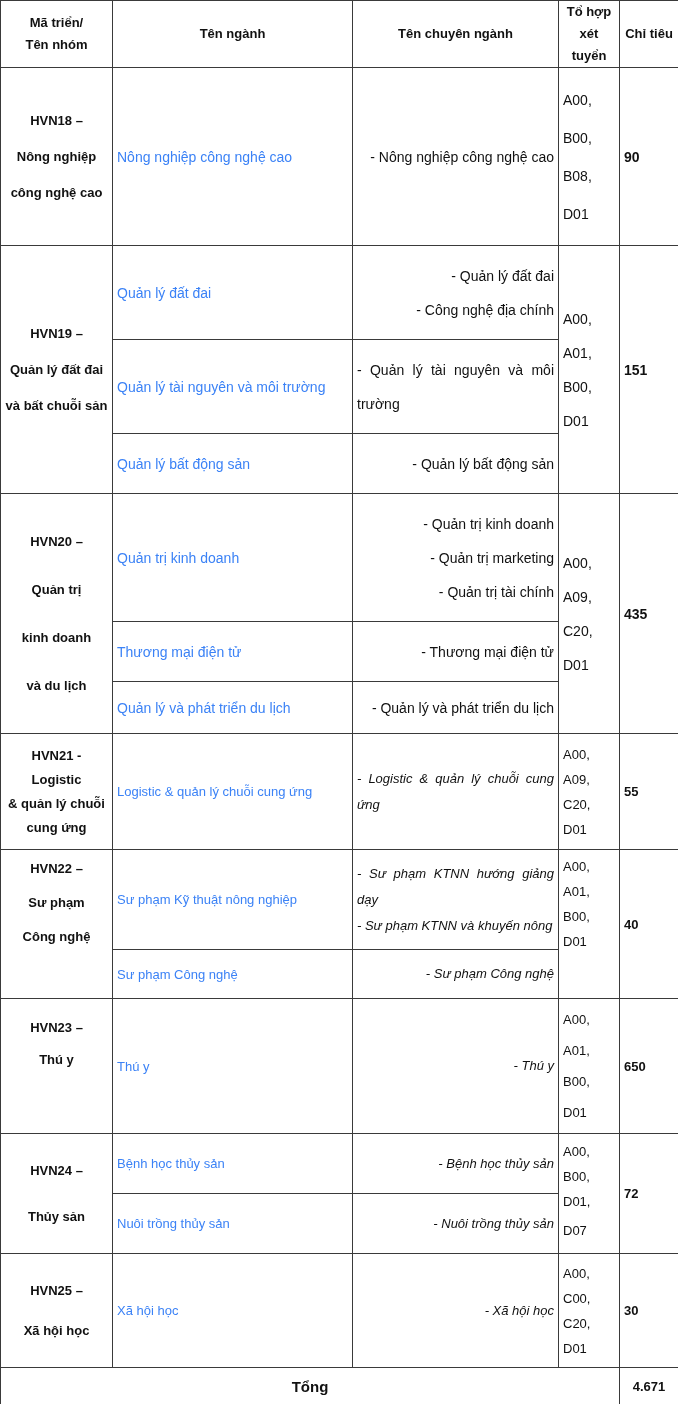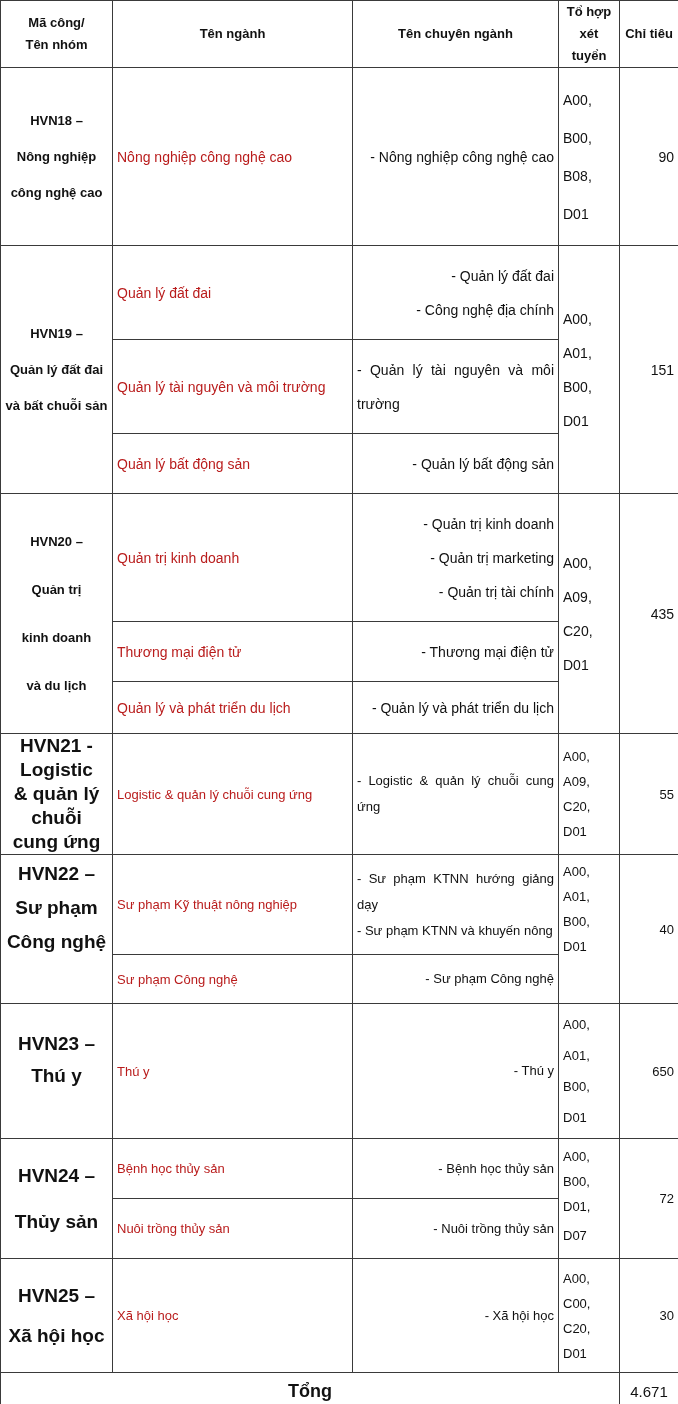--- a/index.html
+++ b/index.html
@@ -11,49 +11,49 @@
       font-size: 14px;
       color: #111;
     }
     table.adm td, table.adm th {
       border: 1.5px solid #3a3a3a;
       padding: 0 4px;
       vertical-align: middle;
     }
     th { font-weight: bold; font-size: 13px; text-align: center; line-height: 22px; }
     .grp { font-weight: bold; text-align: center; line-height: 36px; font-size: 13px; }
-    .grp.small { font-size: 19px; line-height: 24px; }
-    .maj { color: #b91c1c; text-align: left; }
+    .grp.small { font-size: 13px; line-height: 24px; }
+    .maj { color: #3b82f6; text-align: left; }
     .spec { text-align: right; line-height: 34px; }
     .spec.just { text-align: justify; }
-    .spec.small { font-size: 13px; line-height: 26px; }
+    .spec.small { font-size: 13px; line-height: 26px; font-style: italic; }
     .maj.small { font-size: 13px; }
     .combo { text-align: left; line-height: 34px; }
     .combo.small { font-size: 13px; line-height: 25px; }
-    .quota { text-align: right; }
+    .quota { text-align: left; font-weight: bold; }
     .quota.small { font-size: 13px; }
-    .total-label { text-align: center; font-weight: bold; font-size: 18px; }
-    .total-val { text-align: center; font-weight: normal; font-size: 15px; }
+    .total-label { text-align: center; font-weight: bold; font-size: 15px; }
+    .total-val { text-align: center; font-weight: bold; font-size: 13px; }
     .line { display: block; }
   </style>
 </head>
 <body>
 
 <table class="adm">
   <colgroup>
     <col style="width:112px">
     <col style="width:240px">
     <col style="width:206px">
     <col style="width:61px">
     <col style="width:59px">
   </colgroup>
   <thead>
     <tr style="height:66px">
       <th>
-        <span class="line">Mã công/</span>
+        <span class="line">Mã triển/</span>
         <span class="line">Tên nhóm</span>
       </th>
       <th>Tên ngành</th>
       <th>Tên chuyên ngành</th>
       <th>
         <span class="line">Tổ hợp</span>
         <span class="line">xét</span>
         <span class="line">tuyển</span>
       </th>
       <th>Chỉ tiêu</th>
@@ -185,21 +185,21 @@
       <td class="quota small" rowspan="2">40</td>
     </tr>
     <tr style="height:49px">
       <td class="maj small">Sư phạm Công nghệ</td>
       <td class="spec small">
         <span class="line">- Sư phạm Công nghệ</span>
       </td>
     </tr>
 
     <tr style="height:135px">
-      <td class="grp small" style="line-height:32px; vertical-align:top; padding-top:24px">
+      <td class="grp small" style="line-height:32px; vertical-align:top; padding-top:13px">
         <span class="line">HVN23 –</span>
         <span class="line">Thú y</span>
       </td>
       <td class="maj small">Thú y</td>
       <td class="spec small">
         <span class="line">- Thú y</span>
       </td>
       <td class="combo small" style="line-height:31px">
         <span class="line">A00,</span>
         <span class="line">A01,</span>

